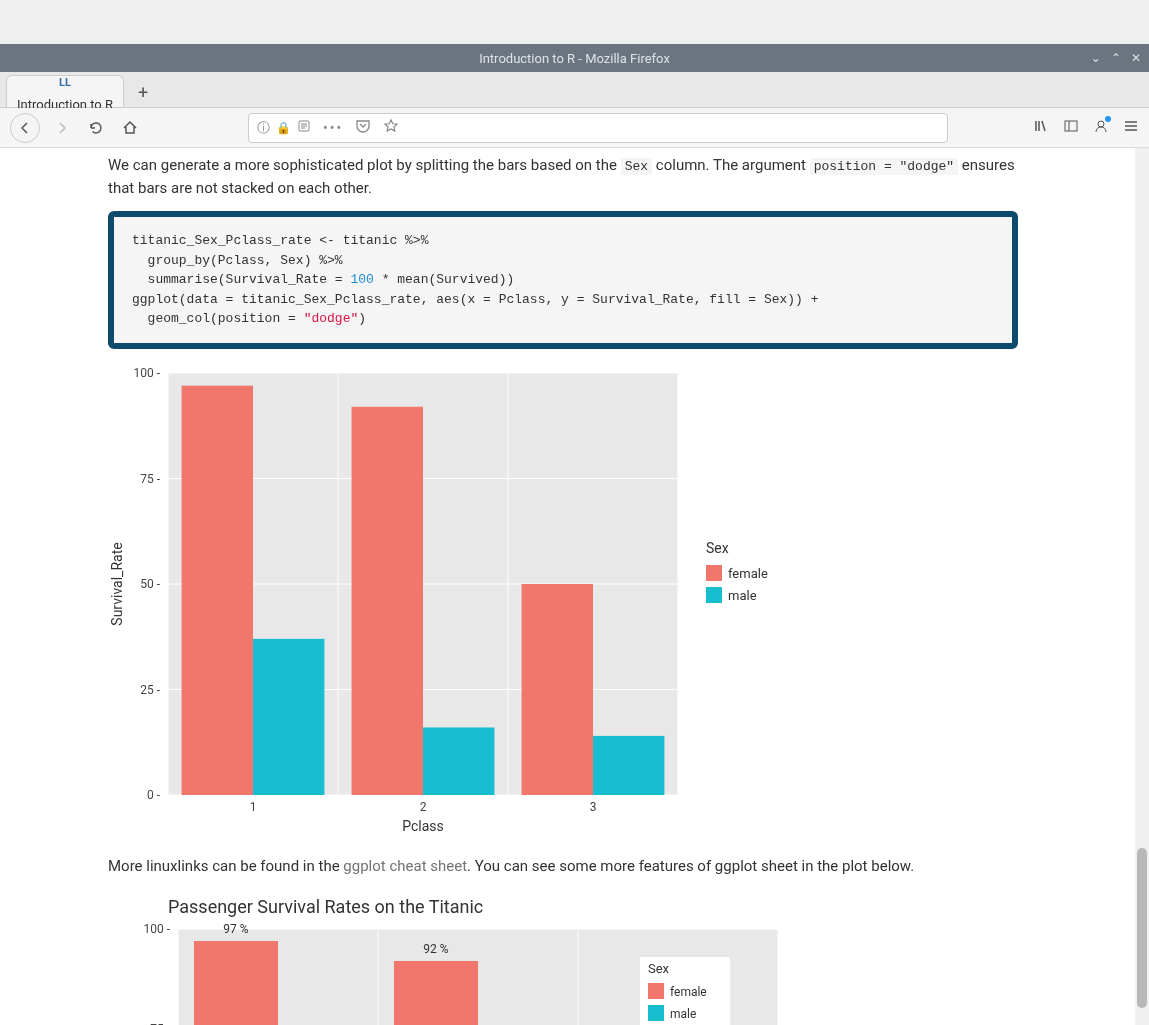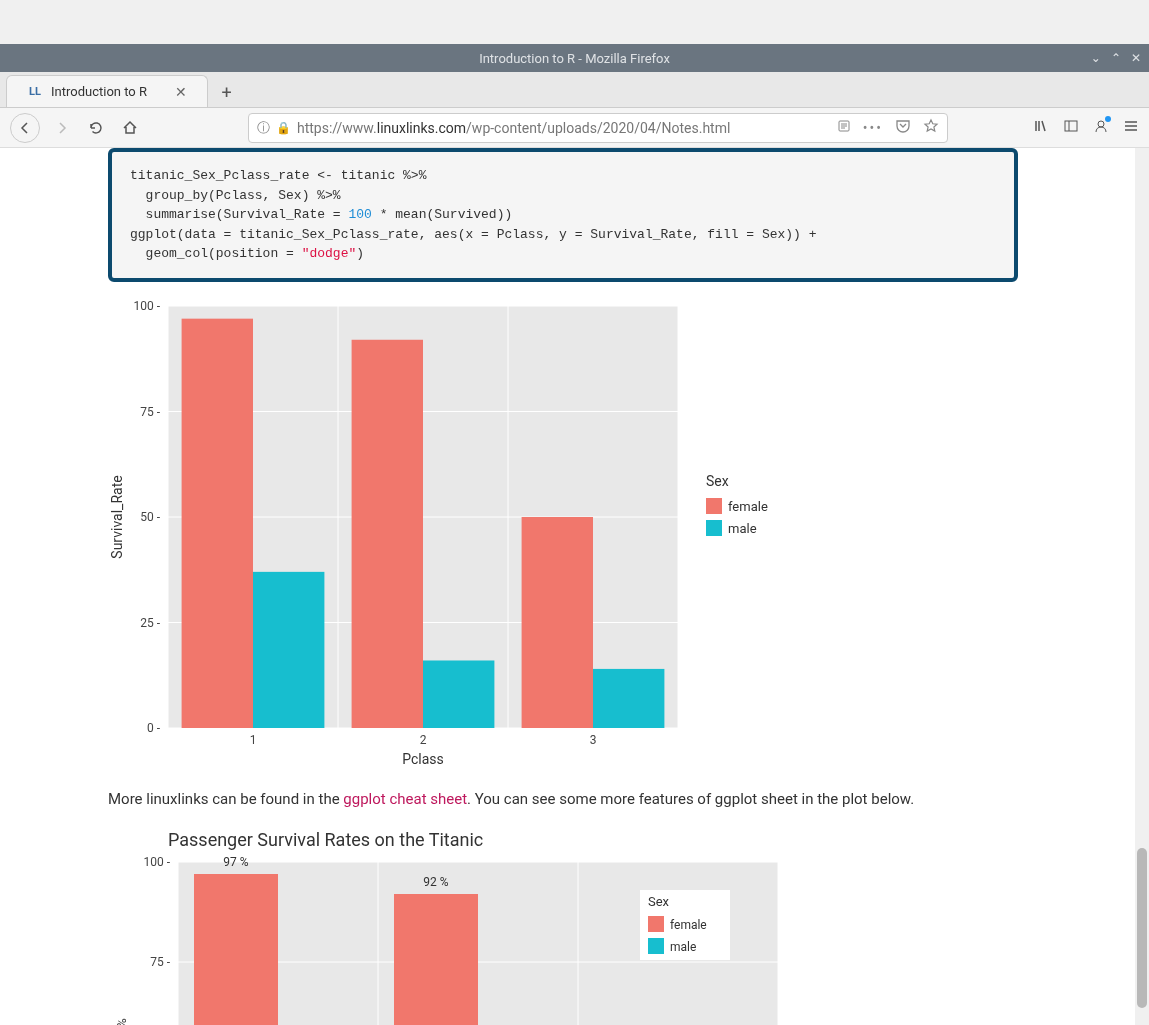--- a/index.html
+++ b/index.html
@@ -2,45 +2,45 @@
 <html><head>
 <meta charset="utf-8">
 <style>
 * { box-sizing: border-box; margin: 0; padding: 0; }
 body { font-family: -apple-system, BlinkMacSystemFont, "Segoe UI", Roboto, sans-serif; background: #f0f0f0; width: 1149px; height: 1025px; overflow: hidden; position: relative; }
 .window { width: 1149px; height: 1025px; display: flex; flex-direction: column; background: #fff; margin-top: 44px; }
 .titlebar { background: #6a7580; height: 28px; display: flex; align-items: center; justify-content: center; position: relative; color: #dfe2e5; font-size: 13px; }
 .titlebar-controls { position: absolute; right: 8px; display: flex; gap: 10px; }
 .titlebar-controls span { color: #dfe2e5; cursor: pointer; font-size: 12px; }
 .tabbar { background: #e8e8e8; height: 36px; display: flex; align-items: flex-end; border-bottom: 1px solid #ccc; }
-.tab { background: #f5f5f5; border: 1px solid #ccc; border-bottom: none; border-top-left-radius: 6px; border-top-right-radius: 6px; height: 32px; display: flex; align-items: center; padding: 0 20px; margin-left: 6px; gap: 8px; font-size: 13px; color: #333; }
+.tab { background: #f5f5f5; border: 1px solid #ccc; border-bottom: none; border-top-left-radius: 6px; border-top-right-radius: 6px; height: 32px; display: flex; align-items: center; padding: 0 10px; margin-left: 6px; gap: 8px; font-size: 13px; color: #333; flex-direction: column; }
 .tab-icon { width: 16px; height: 16px; display: inline-flex; align-items: center; justify-content: center; font-weight: bold; color: #3a6ea5; font-size: 11px; }
 .tab-close { color: #666; font-size: 14px; cursor: pointer; margin-left: 20px; }
 .newtab { width: 30px; height: 30px; display: flex; align-items: center; justify-content: center; color: #555; font-size: 18px; cursor: pointer; margin-left: 4px; }
 .toolbar { background: #f5f5f5; height: 40px; display: flex; align-items: center; padding: 0 10px; gap: 10px; border-bottom: 1px solid #ddd; }
 .navbtn { width: 24px; height: 24px; display: flex; align-items: center; justify-content: center; color: #555; cursor: pointer; border-radius: 4px; }
 .navbtn.disabled { color: #bbb; }
 .navbtn.circle { border: 1px solid #ccc; border-radius: 50%; width: 30px; height: 30px; }
 .urlbar { flex: 0 0 700px; height: 30px; border: 1px solid #ccc; border-radius: 4px; display: flex; align-items: center; padding: 0 8px; gap: 6px; background: #fff; font-size: 14px; color: #777; }
 .urlbar .lock { color: #4caf50; font-size: 12px; }
 .urlbar .info { color: #888; font-size: 13px; }
 .url-text { flex: 1; white-space: nowrap; overflow: hidden; }
 .url-host { color: #333; }
 .toolbar-right { display: flex; gap: 14px; margin-left: auto; align-items: center; }
 .toolbar-right span { color: #555; cursor: pointer; font-size: 15px; }
 .content-wrap { flex: 1; overflow-y: scroll; background: #fff; position: relative; }
 .content { width: 910px; margin-left: 108px; padding-top: 0; color: #333; font-size: 15px; line-height: 1.5; }
 .para { margin: 6px 0 12px 0; }
 .codeinline { font-family: "Courier New", monospace; background: #f5f5f5; padding: 1px 4px; font-size: 13px; color: #333; }
-.codeblock { background: #f5f5f5; border: 4px solid #0c4a6e; border-radius: 6px; padding: 14px 18px; font-family: "Courier New", monospace; font-size: 13px; line-height: 1.5; white-space: pre; color: #333; margin-bottom: 16px; }
+.codeblock { background: #f5f5f5; border: 6px solid #0c4a6e; border-radius: 6px; padding: 14px 18px; font-family: "Courier New", monospace; font-size: 13px; line-height: 1.5; white-space: pre; color: #333; margin-bottom: 16px; }
 .code-num { color: #1f8dd6; }
 .code-str { color: #d14; }
 .chart-container { margin: 4px 0 10px 0; position: relative; }
 .chart-svg { display: block; }
-.link { color: #be185d; text-decoration: none; }
+.link { color: #737373; text-decoration: none; }
 .scrollbar-track { position: absolute; right: 0; top: 0; width: 14px; height: 100%; background: #f0f0f0; }
 .scrollbar-thumb { position: absolute; right: 2px; width: 10px; background: #b8b8b8; border-radius: 5px; }
 </style>
 </head>
 <body>
 
 <div class="window">
   <div class="titlebar">
     <span>Introduction to R - Mozilla Firefox</span>
     <div class="titlebar-controls">
@@ -77,23 +77,20 @@
     </div>
     <div class="navbtn">
       <svg width="16" height="16" viewBox="0 0 16 16">
           <path d="M2 8 L8 2 L14 8 M4 7v6h8V7" stroke="#555" stroke-width="1.5" fill="none"></path>
         </svg>
     </div>
     <div style="width:86px"></div>
     <div class="urlbar">
       <span class="info">ⓘ</span>
       <span class="lock">🔒</span>
-      <span class="url-text">
-        <span>https://www.</span><span class="url-host">linuxlinks.com</span><span>/wp-content/uploads/2020/04/Notes.html</span>
-      </span>
       <span style="color:#888">
         <svg width="14" height="14" viewBox="0 0 14 14">
             <rect x="2" y="2" width="10" height="10" rx="1" stroke="#888" fill="none"></rect>
             <line x1="4" y1="5" x2="10" y2="5" stroke="#888"></line>
             <line x1="4" y1="7" x2="10" y2="7" stroke="#888"></line>
             <line x1="4" y1="9" x2="8" y2="9" stroke="#888"></line>
           </svg>
       </span>
       <span style="color:#888;letter-spacing:2px;margin-left:6px">•••</span>
       <span style="margin-left:6px">
@@ -133,20 +130,23 @@
             <line x1="2" y1="4" x2="14" y2="4" stroke="#555" stroke-width="1.5"></line>
             <line x1="2" y1="8" x2="14" y2="8" stroke="#555" stroke-width="1.5"></line>
             <line x1="2" y1="12" x2="14" y2="12" stroke="#555" stroke-width="1.5"></line>
           </svg>
       </span>
     </div>
   </div>
 
   <div class="content-wrap">
     <div class="content">
+      <p class="para">
+        <span>We can generate a more sophisticated plot by splitting the bars based on the </span><span class="codeinline">Sex</span><span> column. The argument </span><span class="codeinline">position = "dodge"</span><span> ensures that bars are not stacked on each other.</span>
+      </p>
 
       <div class="codeblock"><span>titanic_Sex_Pclass_rate &lt;- titanic %&gt;%</span>
 <span>  group_by(Pclass, Sex) %&gt;%</span>
 <span>  summarise(Survival_Rate = </span><span class="code-num">100</span><span> * mean(Survived))</span>
 <span>ggplot(data = titanic_Sex_Pclass_rate, aes(x = Pclass, y = Survival_Rate, fill = Sex)) +</span>
 <span>  geom_col(position = </span><span class="code-str">"dodge"</span><span>)</span></div>
 
       <div class="chart-container">
         <svg class="chart-svg" id="chart1" width="680" height="480">
             <rect x="60" y="8" width="510" height="422" fill="#e8e8e8"></rect>

